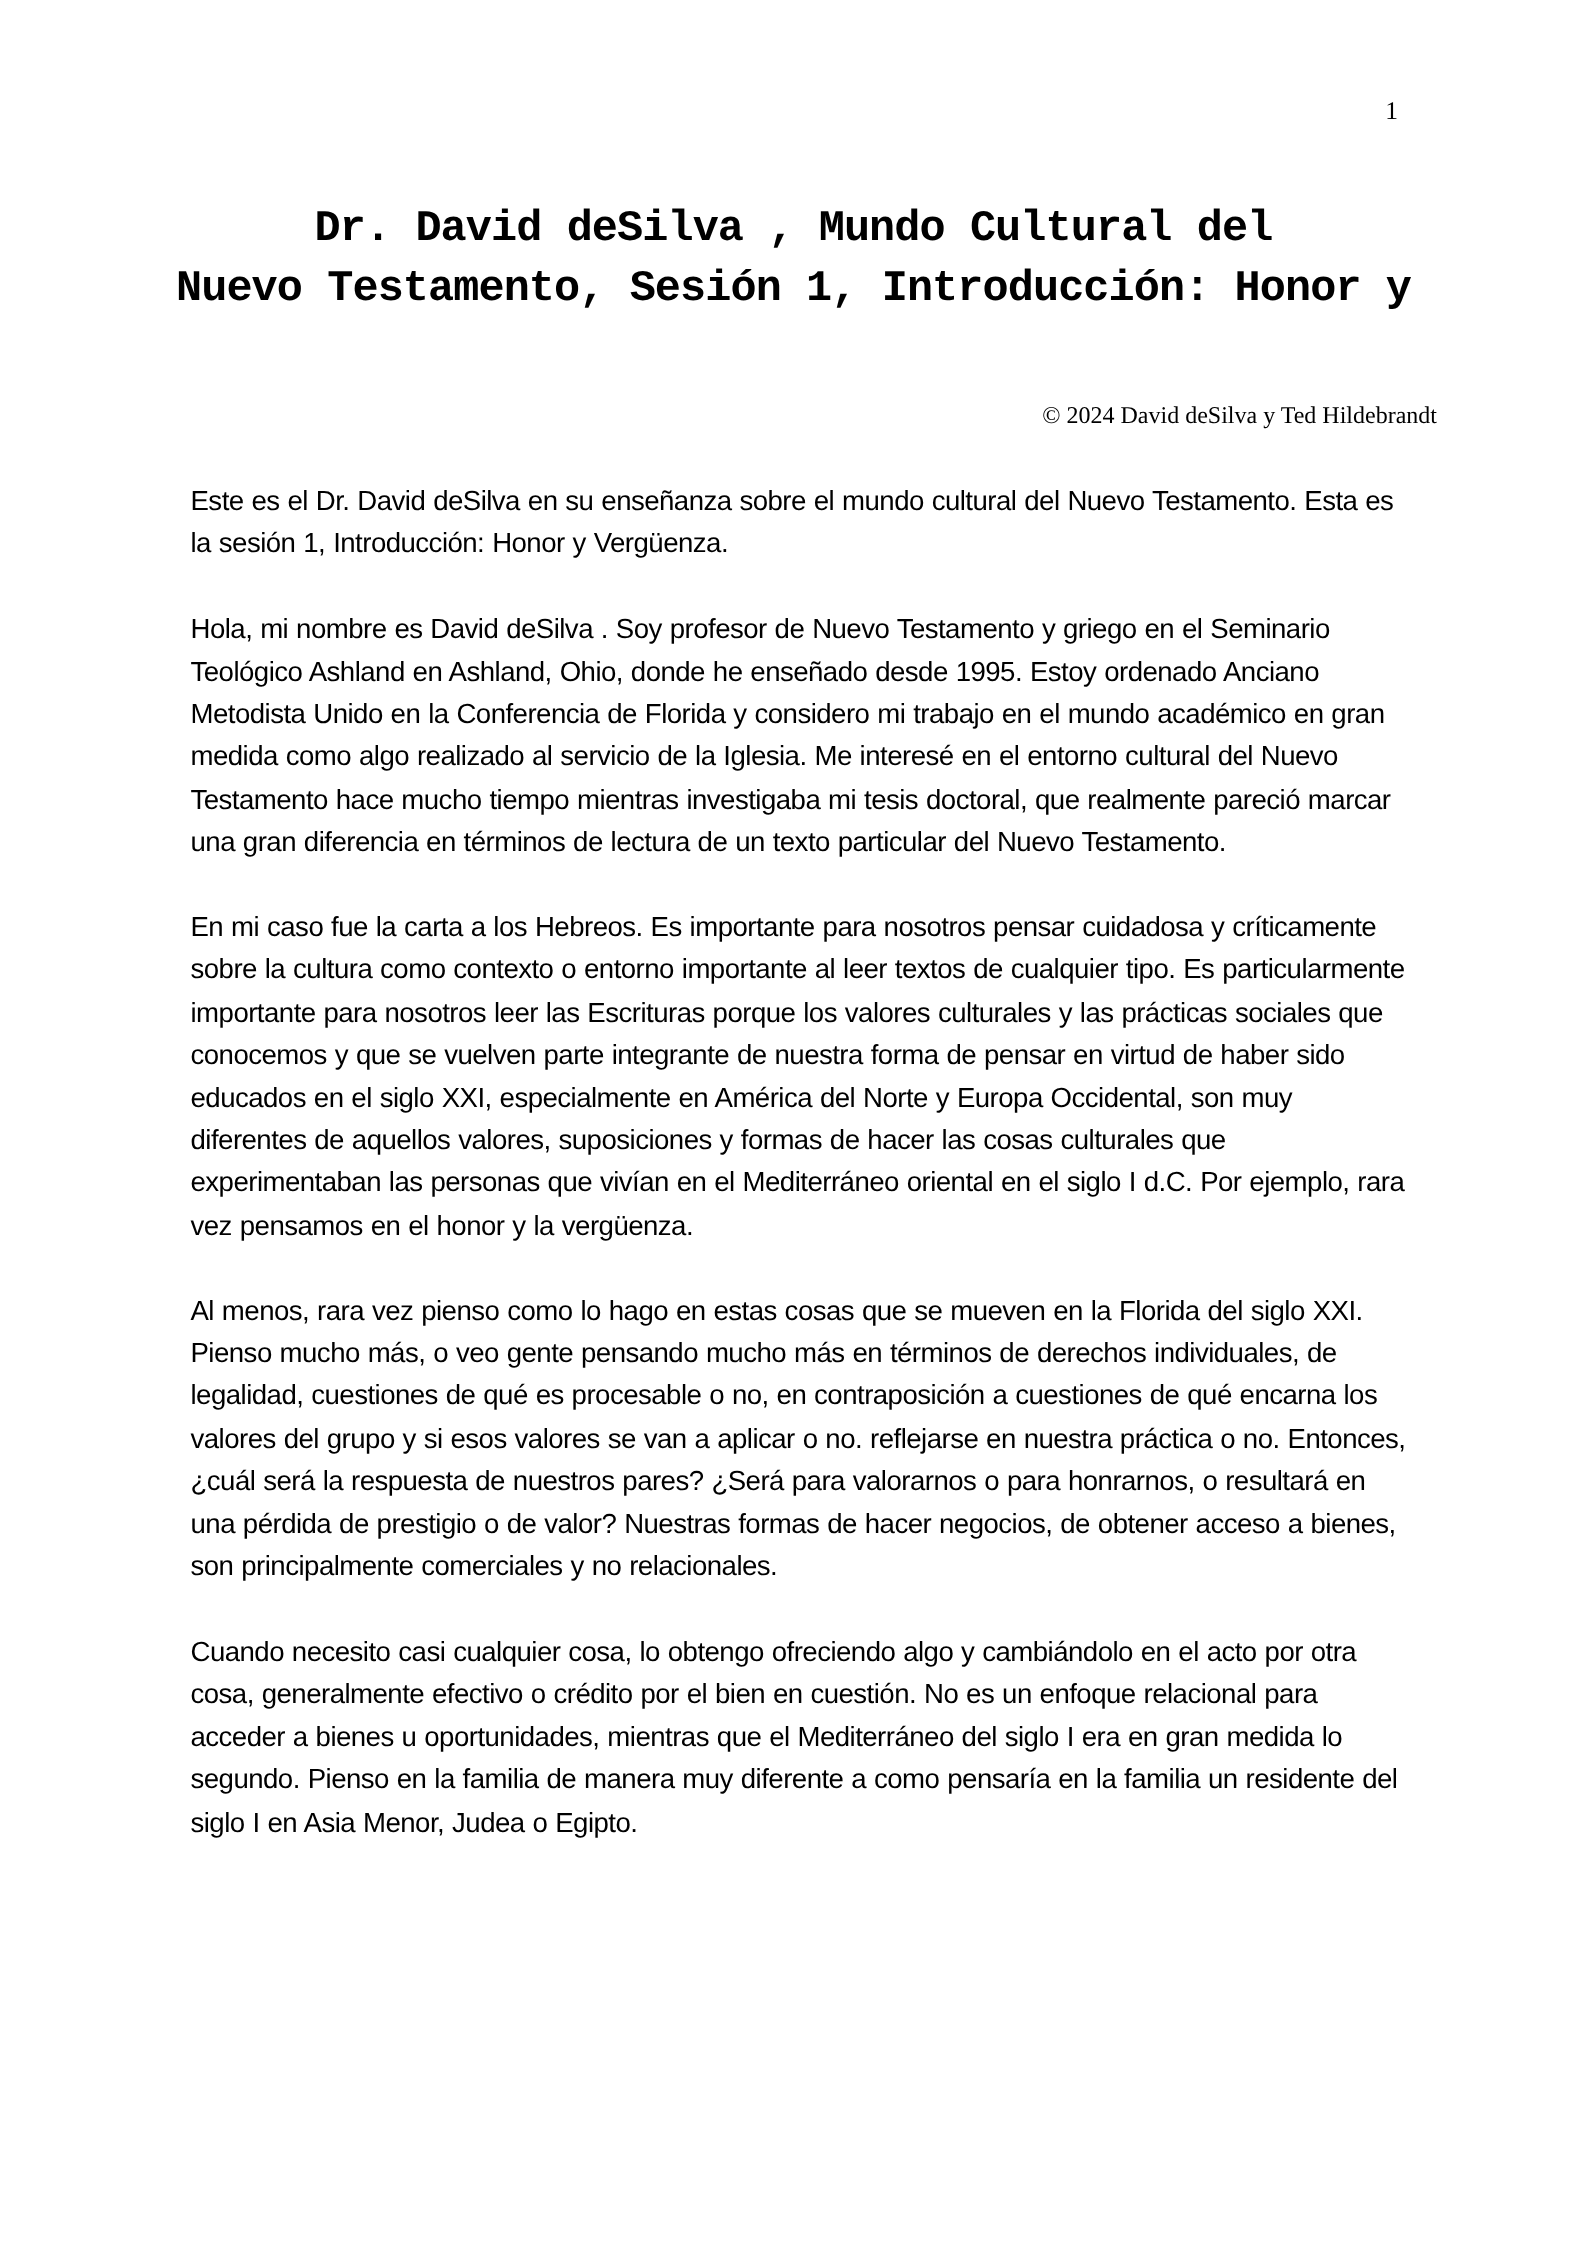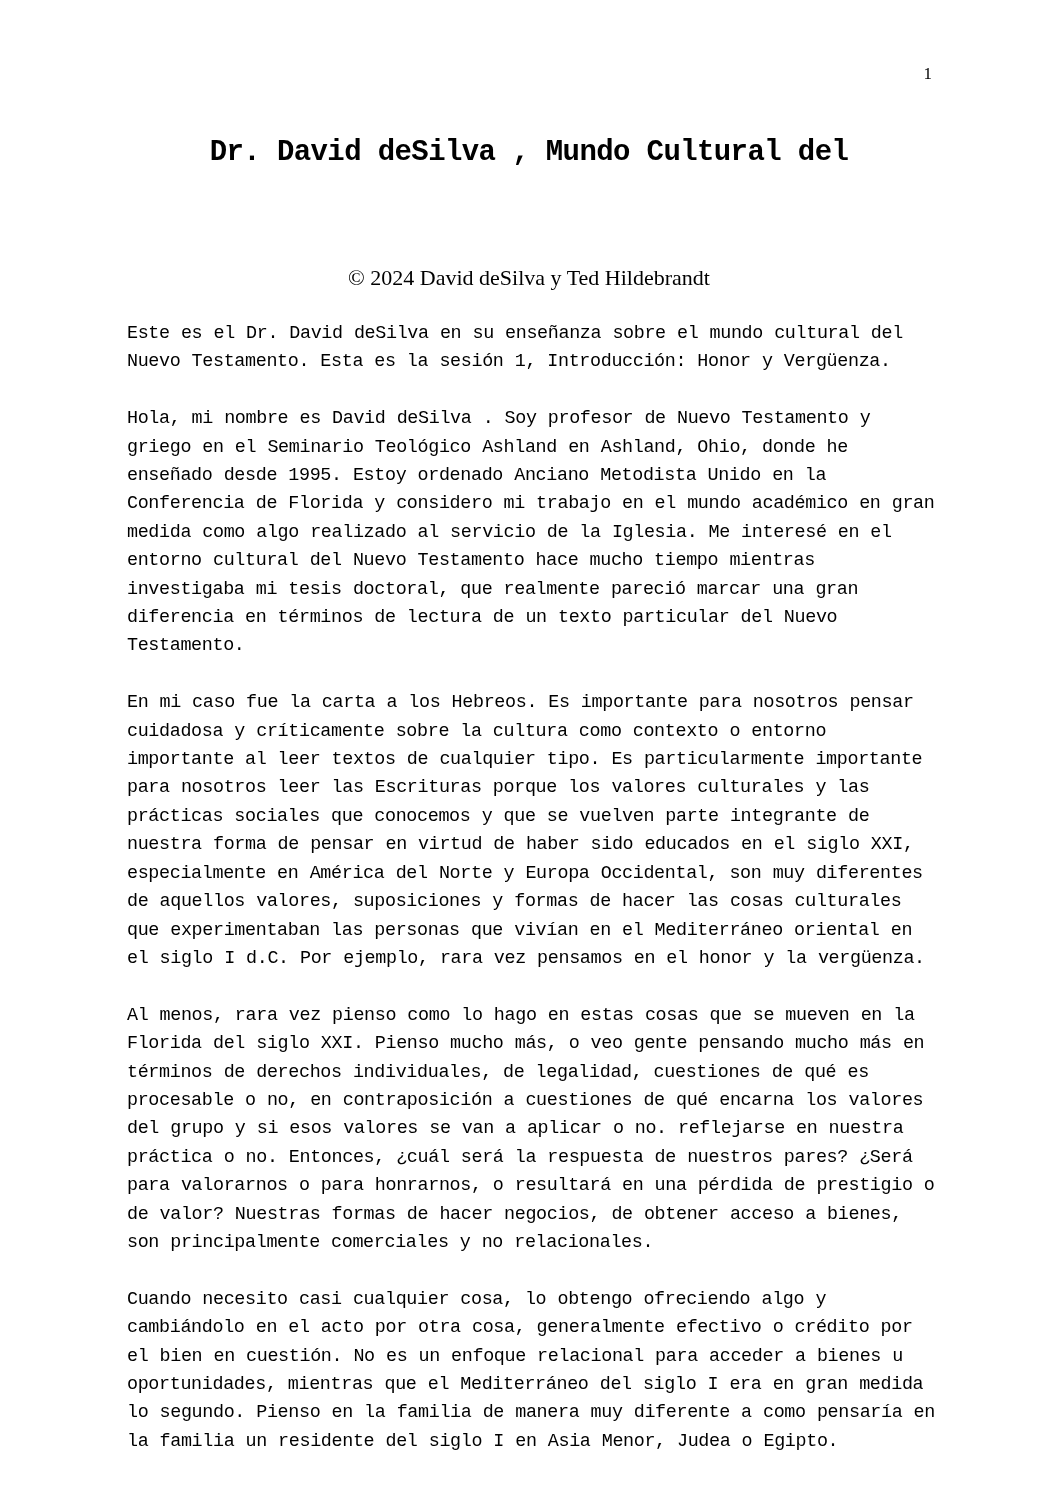--- a/index.html
+++ b/index.html
@@ -41,48 +41,49 @@
       font-size: 29px;
       line-height: 40px;
       letter-spacing: -0.6px;
     }
     .title .line { display: block; }
     .copyright {
       position: absolute;
       left: 100px;
       width: 858px;
       top: 266px;
-      text-align: center;
+      text-align: right;
       font-family: "Liberation Serif", serif;
-      font-size: 22px;
+      font-size: 16px;
       line-height: 24px;
     }
     .body-text {
       position: absolute;
       left: 127px;
       top: 320px;
       width: 815px;
-      font-family: Liberation Mono, monospace;
+      font-family: Liberation Sans, sans-serif;
       font-size: 18.4px;
       line-height: 28.4px;
       letter-spacing: -0.35px;
       word-spacing: 0.5px;
     }
     .body-text p {
       margin: 0 0 28.4px 0;
     }
   </style>
 </head>
 <body>
 
 <div class="page">
   <div class="page-number">1</div>
 
   <h1 class="title">
     <span class="line">Dr. David deSilva , Mundo Cultural del</span>
+    <span class="line">Nuevo Testamento, Sesión 1, Introducción: Honor y</span>
   </h1>
 
   <div class="copyright">© 2024 David deSilva y Ted Hildebrandt</div>
 
   <div class="body-text">
     <p>Este es el Dr. David deSilva en su enseñanza sobre el mundo cultural del Nuevo Testamento. Esta es la sesión 1, Introducción: Honor y Vergüenza.</p>
     <p>Hola, mi nombre es David deSilva . Soy profesor de Nuevo Testamento y griego en el Seminario Teológico Ashland en Ashland, Ohio, donde he enseñado desde 1995. Estoy ordenado Anciano Metodista Unido en la Conferencia de Florida y considero mi trabajo en el mundo académico en gran medida como algo realizado al servicio de la Iglesia. Me interesé en el entorno cultural del Nuevo Testamento hace mucho tiempo mientras investigaba mi tesis doctoral, que realmente pareció marcar una gran diferencia en términos de lectura de un texto particular del Nuevo Testamento.</p>
     <p>En mi caso fue la carta a los Hebreos. Es importante para nosotros pensar cuidadosa y críticamente sobre la cultura como contexto o entorno importante al leer textos de cualquier tipo. Es particularmente importante para nosotros leer las Escrituras porque los valores culturales y las prácticas sociales que conocemos y que se vuelven parte integrante de nuestra forma de pensar en virtud de haber sido educados en el siglo XXI, especialmente en América del Norte y Europa Occidental, son muy diferentes de aquellos valores, suposiciones y formas de hacer las cosas culturales que experimentaban las personas que vivían en el Mediterráneo oriental en el siglo I d.C. Por ejemplo, rara vez pensamos en el honor y la vergüenza.</p>
     <p>Al menos, rara vez pienso como lo hago en estas cosas que se mueven en la Florida del siglo XXI. Pienso mucho más, o veo gente pensando mucho más en términos de derechos individuales, de legalidad, cuestiones de qué es procesable o no, en contraposición a cuestiones de qué encarna los valores del grupo y si esos valores se van a aplicar o no. reflejarse en nuestra práctica o no. Entonces, ¿cuál será la respuesta de nuestros pares? ¿Será para valorarnos o para honrarnos, o resultará en una pérdida de prestigio o de valor? Nuestras formas de hacer negocios, de obtener acceso a bienes, son principalmente comerciales y no relacionales.</p>
     <p>Cuando necesito casi cualquier cosa, lo obtengo ofreciendo algo y cambiándolo en el acto por otra cosa, generalmente efectivo o crédito por el bien en cuestión. No es un enfoque relacional para acceder a bienes u oportunidades, mientras que el Mediterráneo del siglo I era en gran medida lo segundo. Pienso en la familia de manera muy diferente a como pensaría en la familia un residente del siglo I en Asia Menor, Judea o Egipto.</p>

